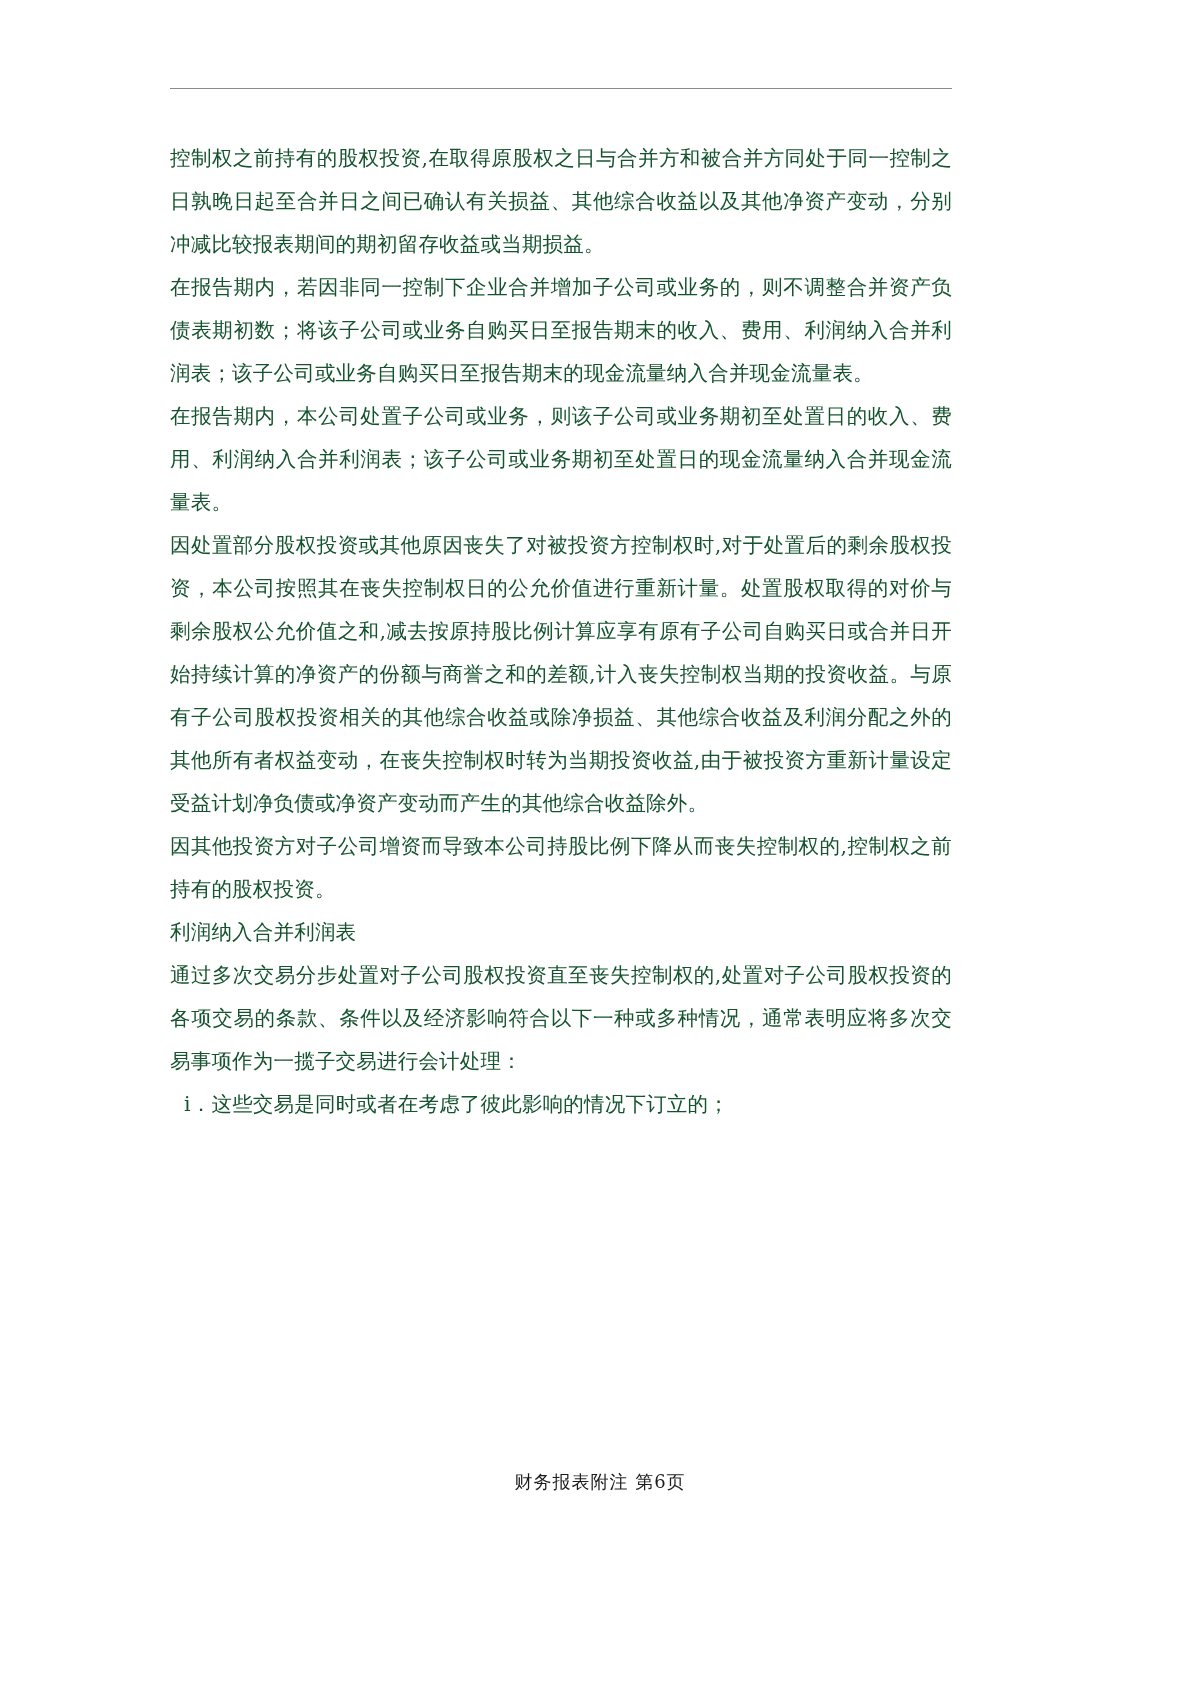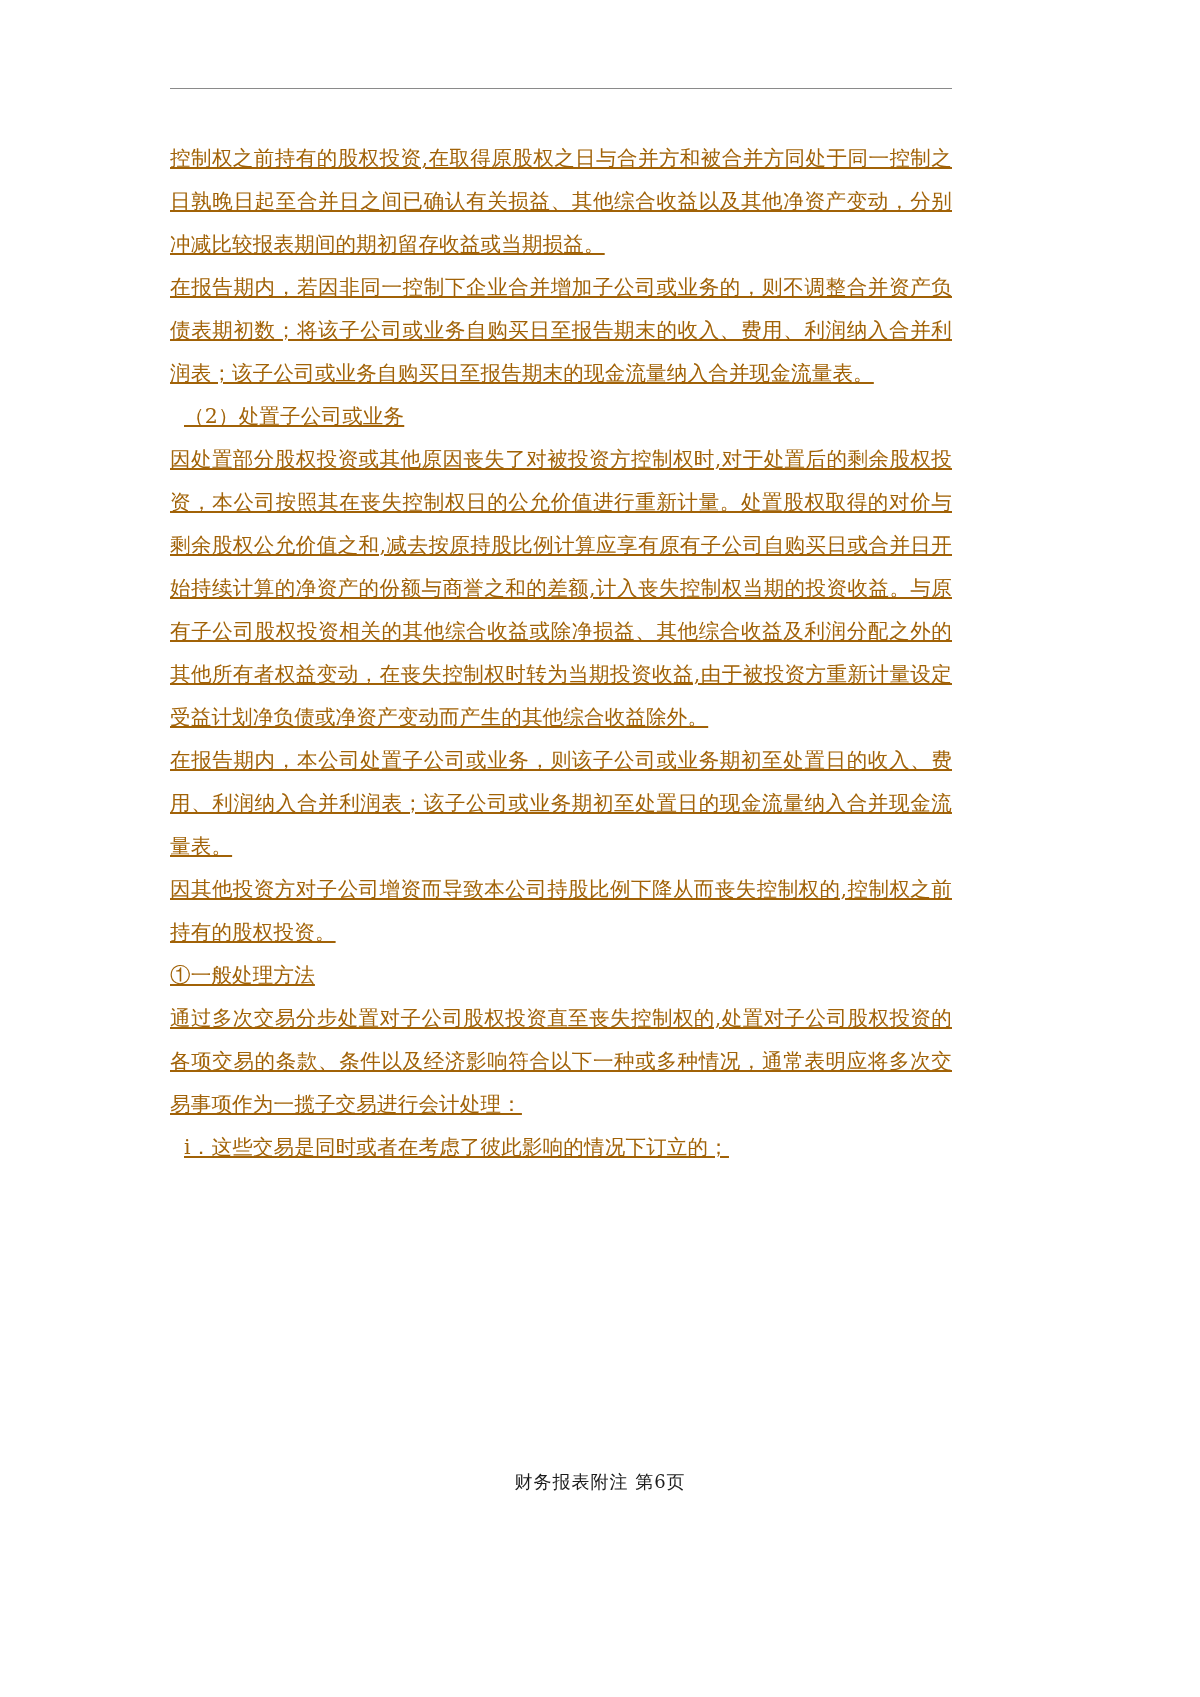--- a/index.html
+++ b/index.html
@@ -28,25 +28,24 @@
   .top-rule {
     width: 782px;
     height: 0;
     border-top: 1px solid #8a8a8a;
     margin: 0 0 48px 0;
   }
   .body-text p {
     margin: 0;
     font-size: 20.5px;
     line-height: 43px;
-    color: #a16207;
+    color: #14532d;
     text-align: justify;
     text-justify: inter-ideograph;
     letter-spacing: 0.2px;
-    text-decoration: underline;
   }
   .body-text p.para-indent {
     padding-left: 14px;
   }
   .footer {
     position: absolute;
     left: 0;
     right: 0;
     top: 1470px;
     text-align: center;
@@ -58,23 +57,22 @@
 </style>
 </head>
 <body>
 
 <div class="page">
   <div class="content">
     <div class="top-rule"></div>
     <div class="body-text">
       <p>控制权之前持有的股权投资,在取得原股权之日与合并方和被合并方同处于同一控制之日孰晚日起至合并日之间已确认有关损益、其他综合收益以及其他净资产变动，分别冲减比较报表期间的期初留存收益或当期损益。</p>
       <p>在报告期内，若因非同一控制下企业合并增加子公司或业务的，则不调整合并资产负债表期初数；将该子公司或业务自购买日至报告期末的收入、费用、利润纳入合并利润表；该子公司或业务自购买日至报告期末的现金流量纳入合并现金流量表。</p>
-      <p class="para-indent">（2）处置子公司或业务</p>
+      <p>在报告期内，本公司处置子公司或业务，则该子公司或业务期初至处置日的收入、费用、利润纳入合并利润表；该子公司或业务期初至处置日的现金流量纳入合并现金流量表。</p>
       <p>因处置部分股权投资或其他原因丧失了对被投资方控制权时,对于处置后的剩余股权投资，本公司按照其在丧失控制权日的公允价值进行重新计量。处置股权取得的对价与剩余股权公允价值之和,减去按原持股比例计算应享有原有子公司自购买日或合并日开始持续计算的净资产的份额与商誉之和的差额,计入丧失控制权当期的投资收益。与原有子公司股权投资相关的其他综合收益或除净损益、其他综合收益及利润分配之外的其他所有者权益变动，在丧失控制权时转为当期投资收益,由于被投资方重新计量设定受益计划净负债或净资产变动而产生的其他综合收益除外。</p>
-      <p>在报告期内，本公司处置子公司或业务，则该子公司或业务期初至处置日的收入、费用、利润纳入合并利润表；该子公司或业务期初至处置日的现金流量纳入合并现金流量表。</p>
       <p>因其他投资方对子公司增资而导致本公司持股比例下降从而丧失控制权的,控制权之前持有的股权投资。</p>
-      <p>①一般处理方法</p>
+      <p>利润纳入合并利润表</p>
       <p>通过多次交易分步处置对子公司股权投资直至丧失控制权的,处置对子公司股权投资的各项交易的条款、条件以及经济影响符合以下一种或多种情况，通常表明应将多次交易事项作为一揽子交易进行会计处理：</p>
       <p class="para-indent">ⅰ．这些交易是同时或者在考虑了彼此影响的情况下订立的；</p>
     </div>
   </div>
   <div class="footer">财务报表附注  第6页</div>
 </div>
 
 </body></html>

